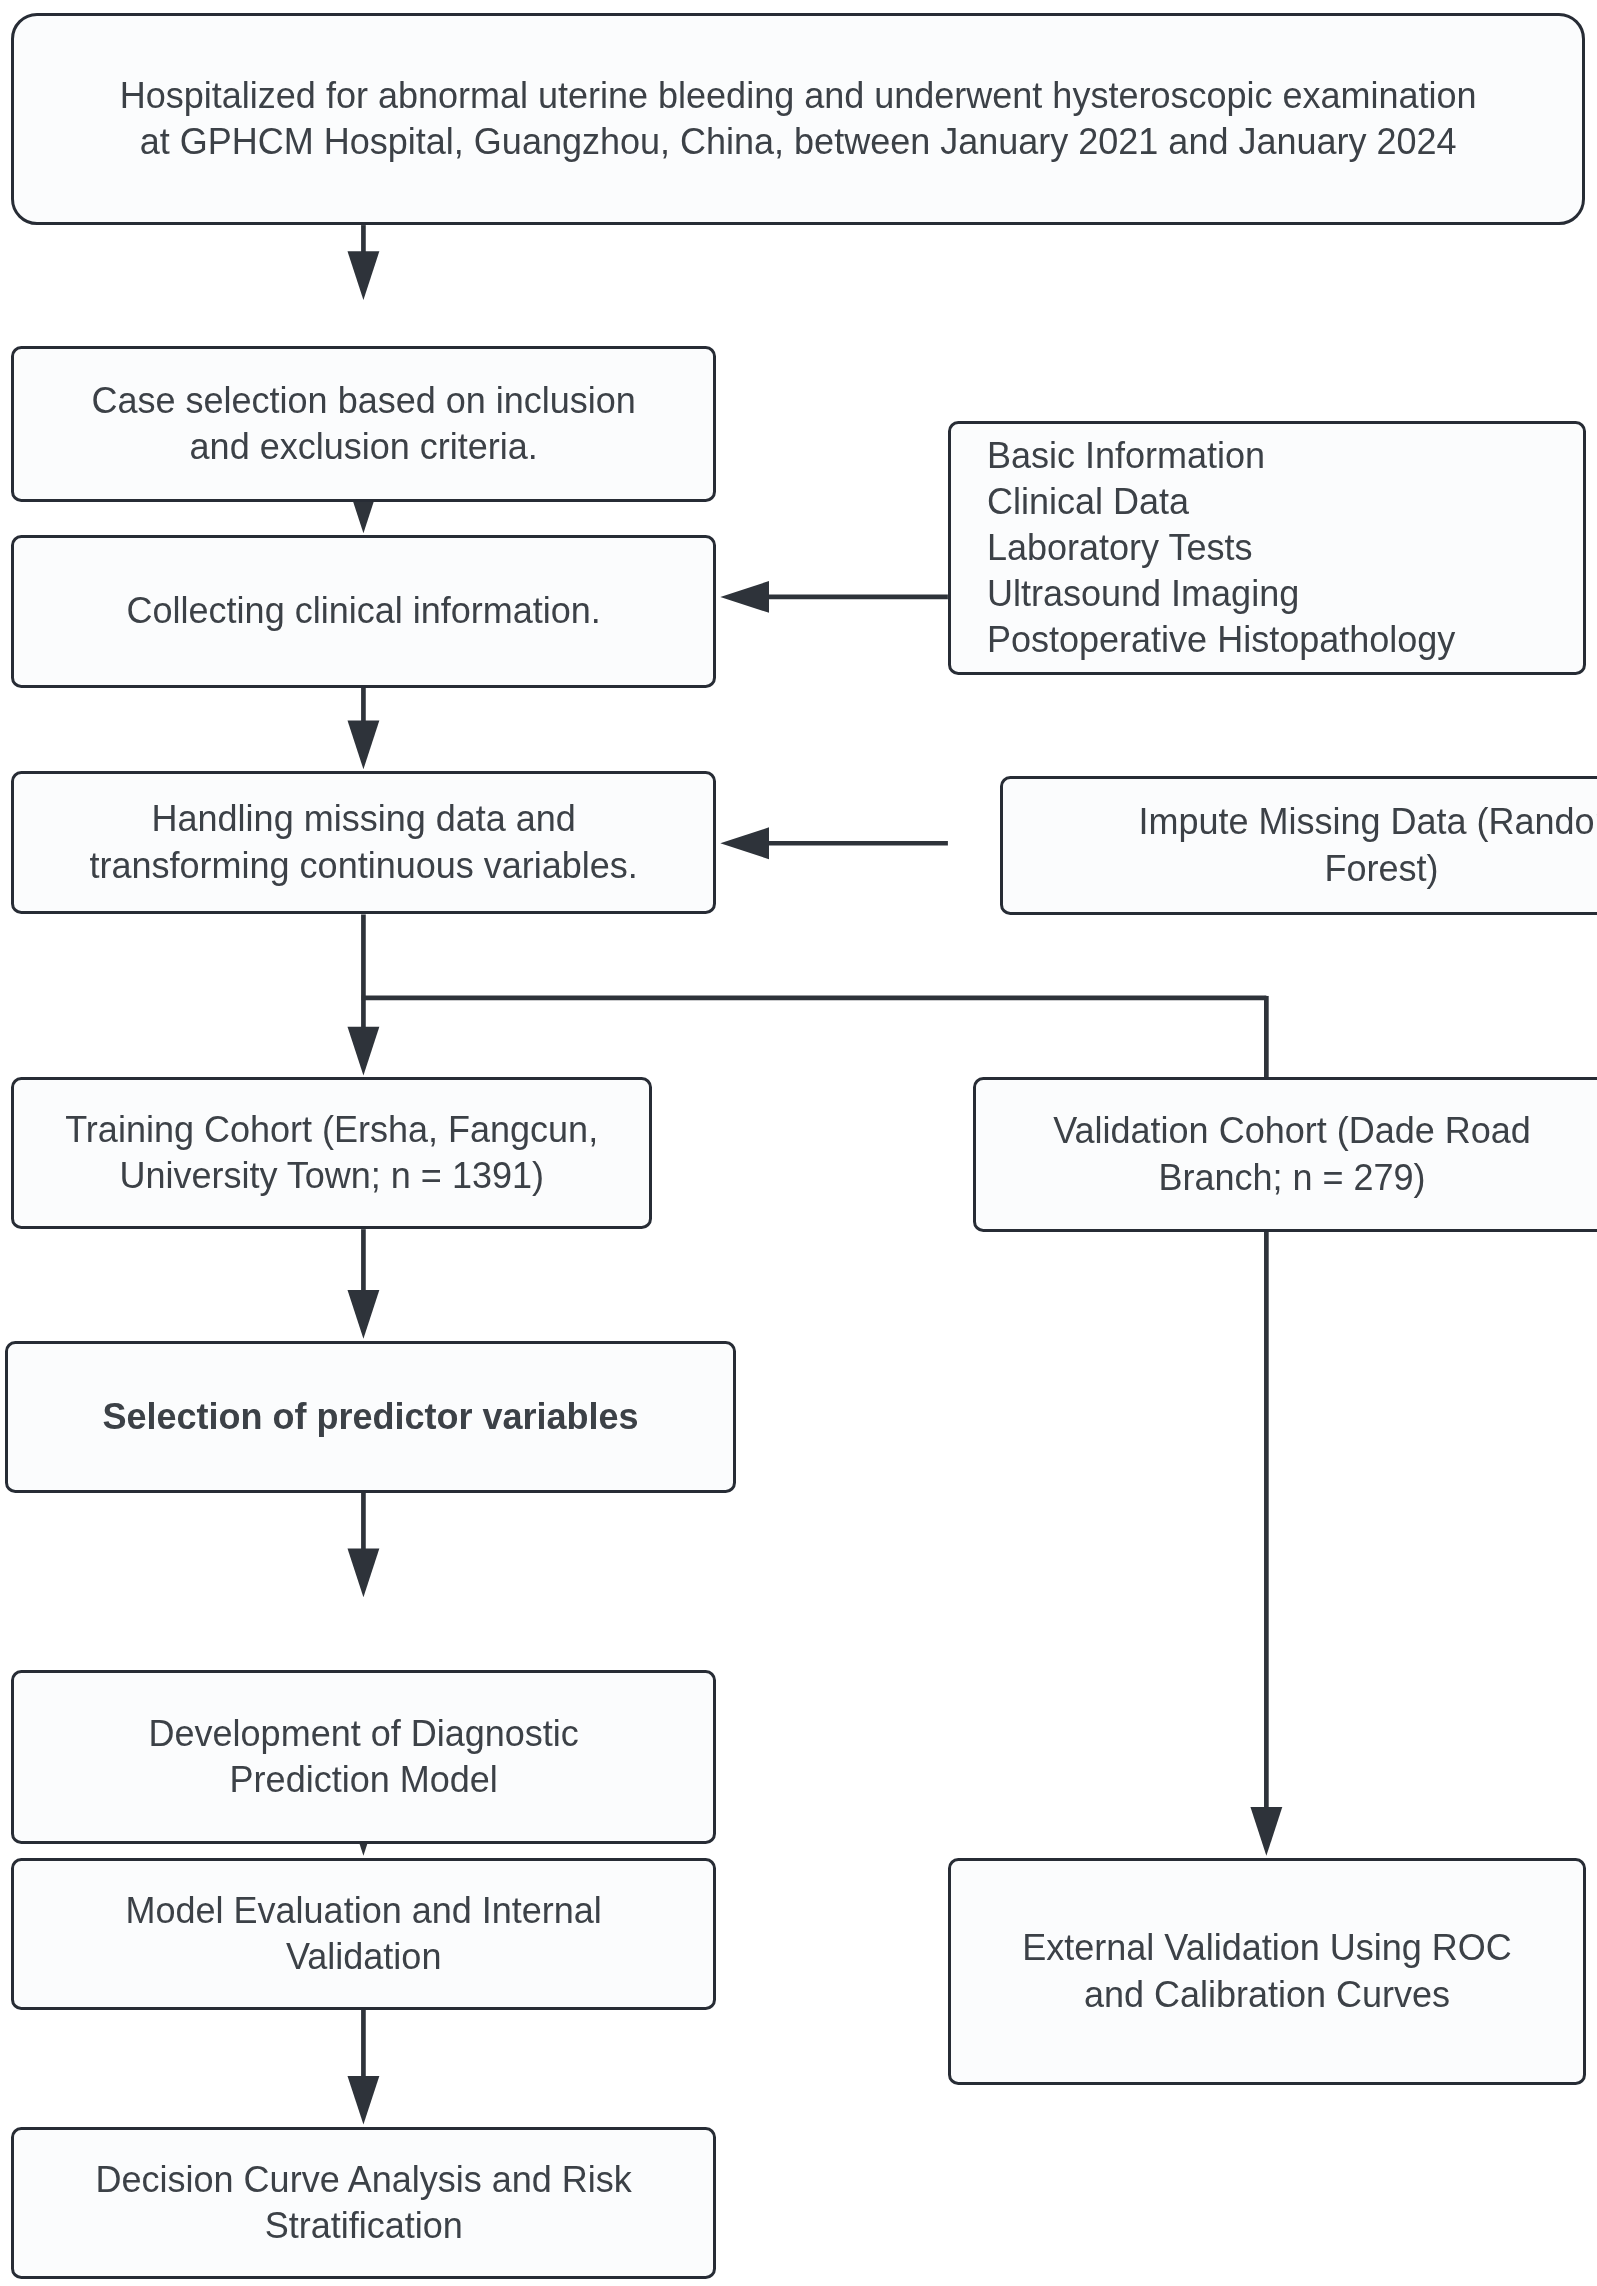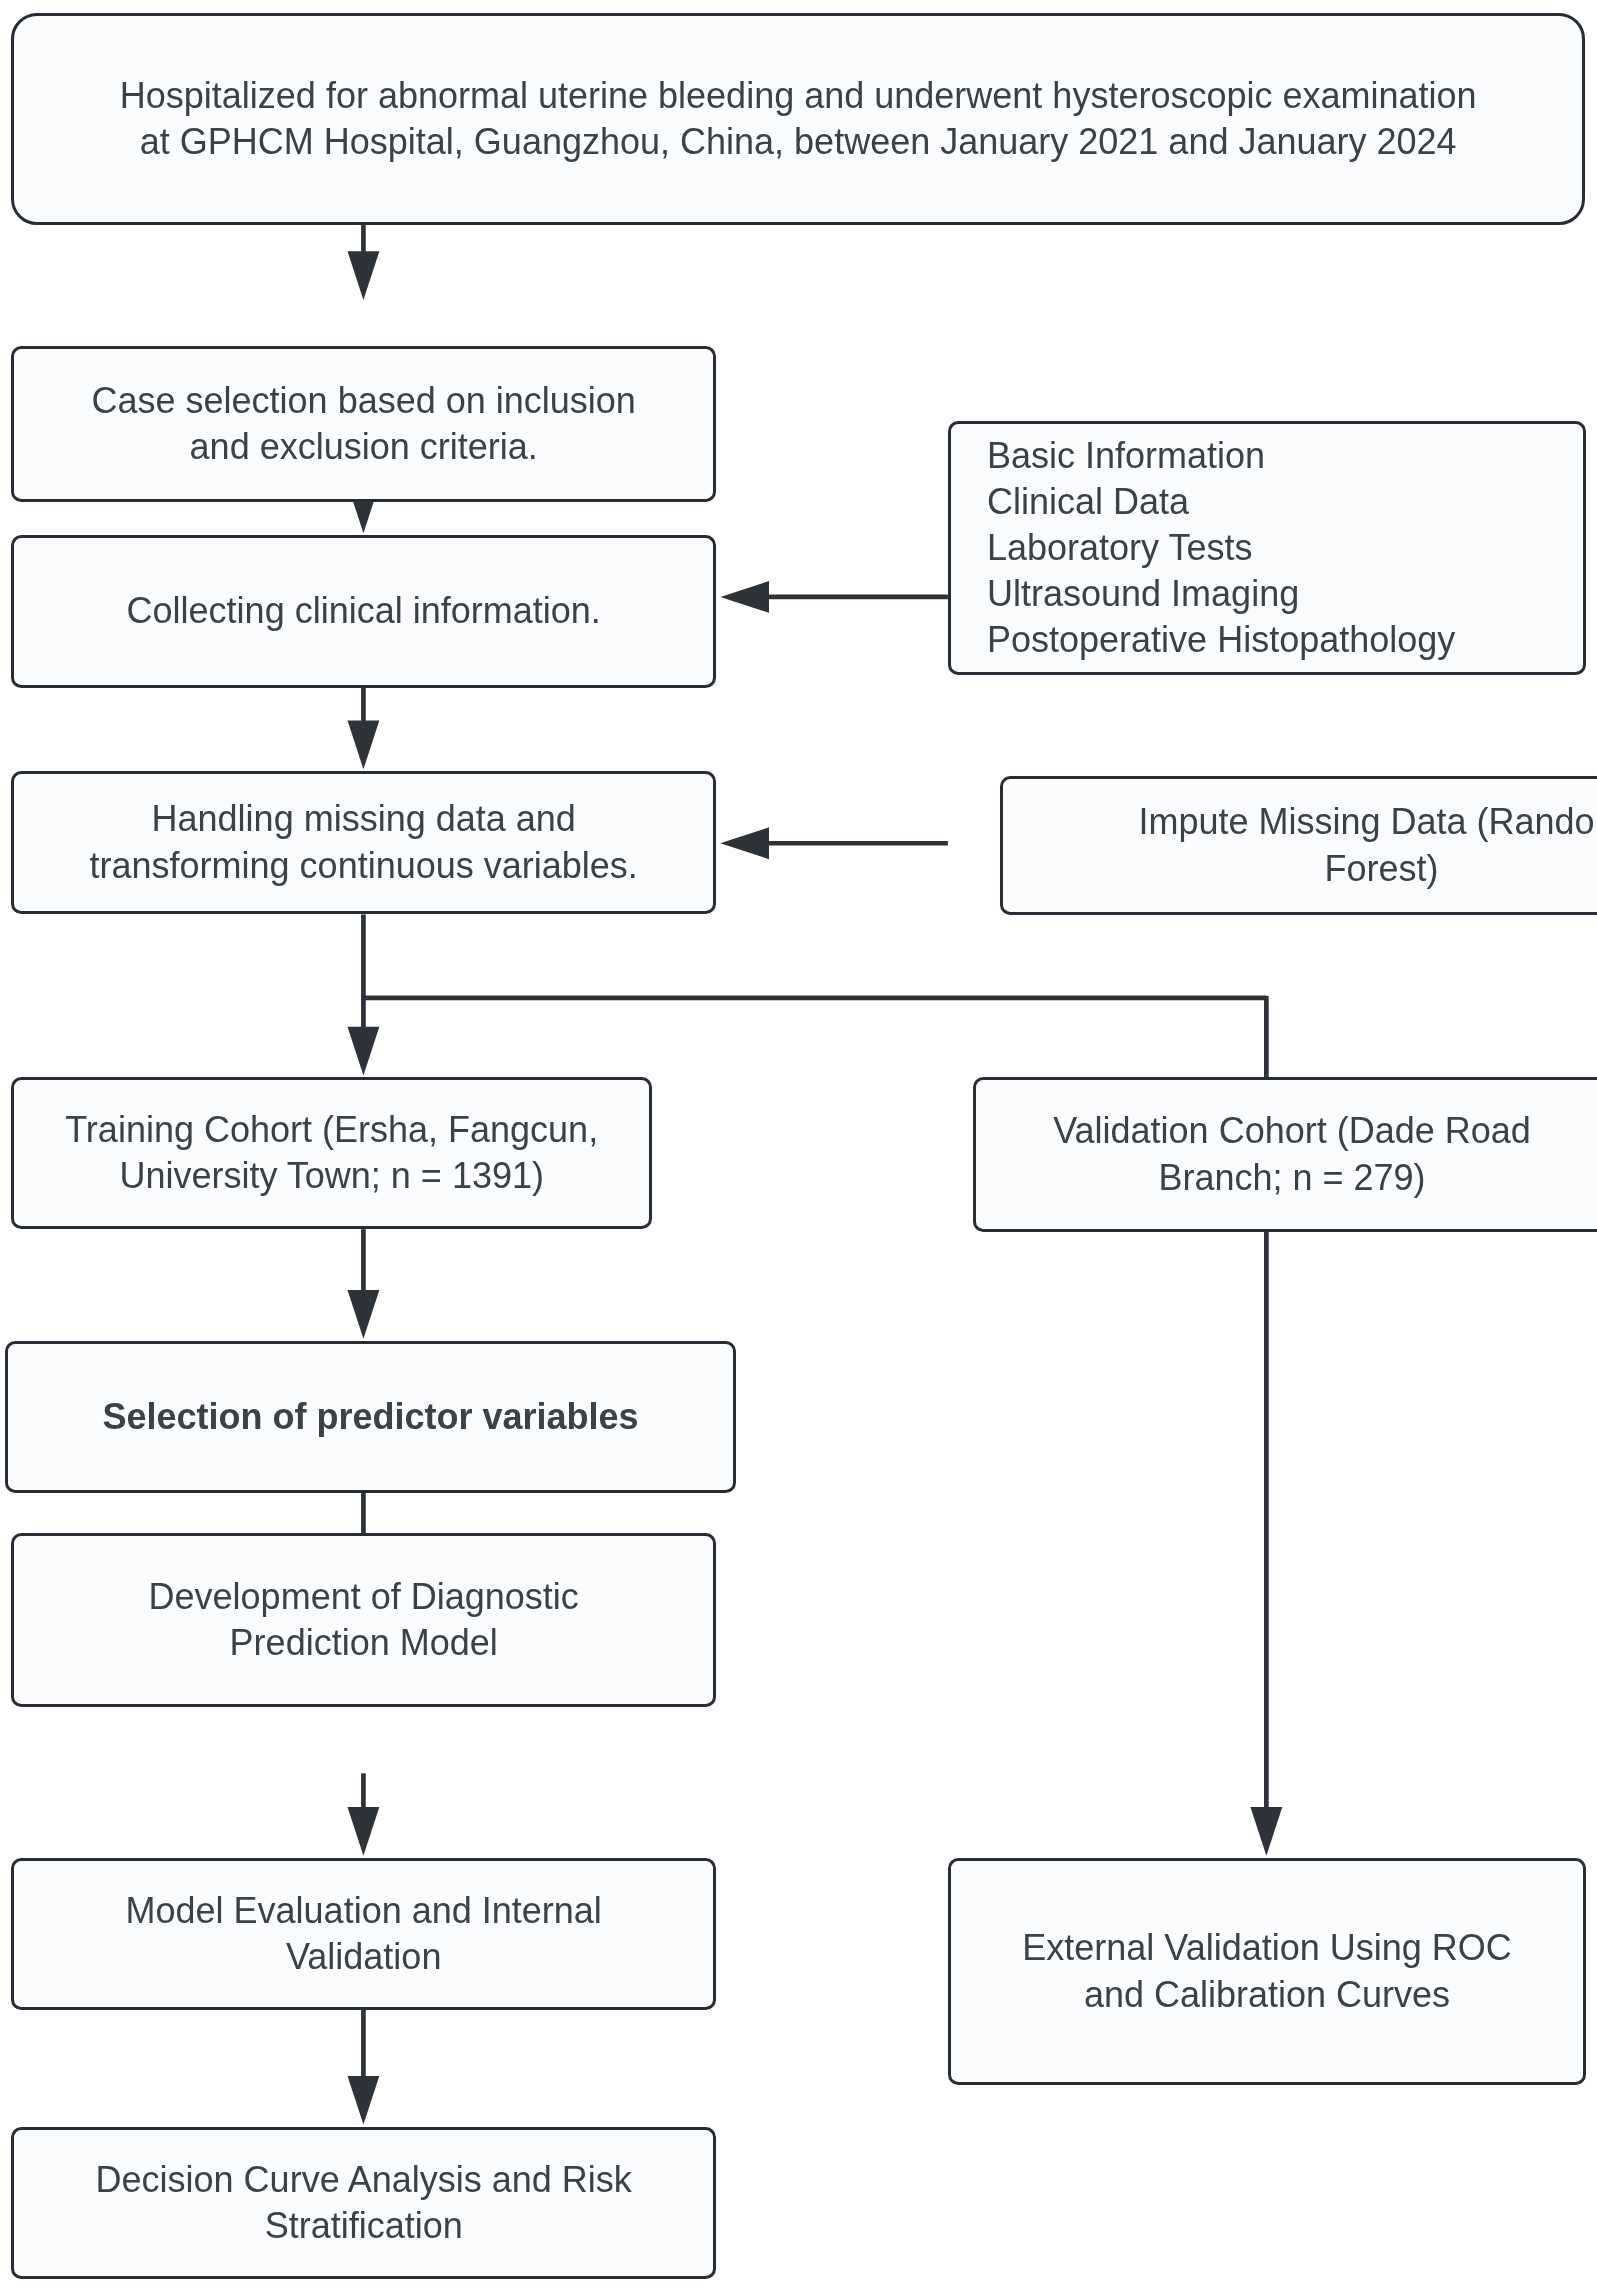--- a/index.html
+++ b/index.html
@@ -39,21 +39,21 @@
   }
   .node .ln{display:block;white-space:nowrap;}
   .node.left-align{align-items:flex-start;text-align:center;padding-left:36px;}
   
   .n-admission{left:11.2px;top:13px;width:1574px;height:212px;border-radius:26px;}
   .n-case{left:11.2px;top:302px;width:705px;height:156px;margin-top:44px;}
   .n-collect{left:11.2px;top:535px;width:705px;height:153px;}
   .n-missing{left:11.2px;top:771px;width:705px;height:143px;}
   .n-training{left:11.2px;top:1077px;width:641px;height:152px;}
   .n-predictor{left:5px;top:1341px;width:731px;height:152px;font-weight:bold;}
-  .n-develop{left:11.2px;top:1533px;width:705px;height:174px;}
+  .n-develop{left:11.2px;top:1670px;width:705px;height:174px;}
   .n-internal{left:11.2px;top:1858px;width:705px;height:152px;}
   .n-dca{left:11.2px;top:2127px;width:705px;height:152px;}
   
   .n-sources{left:948px;top:421px;width:638px;height:254px;}
   .n-impute{left:1000px;top:776px;width:763px;height:139px;}
   .n-validation{left:948px;top:1077px;width:638px;height:155px;margin-left:25px;}
   .n-external{left:948px;top:1858px;width:638px;height:227px;}
 </style>
 </head>
 <body>

